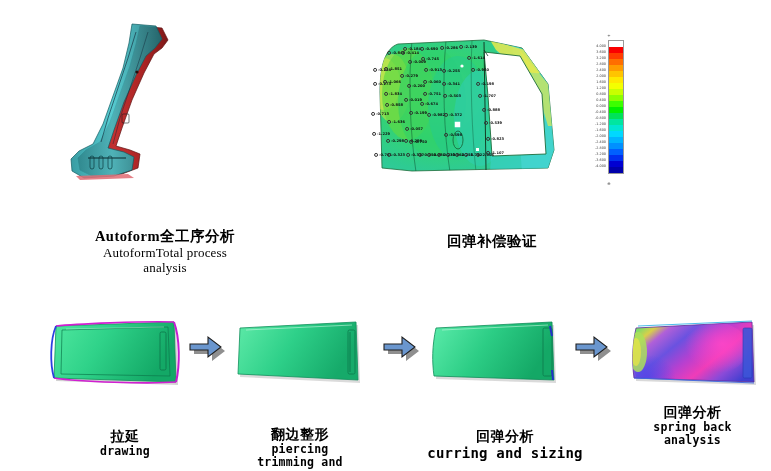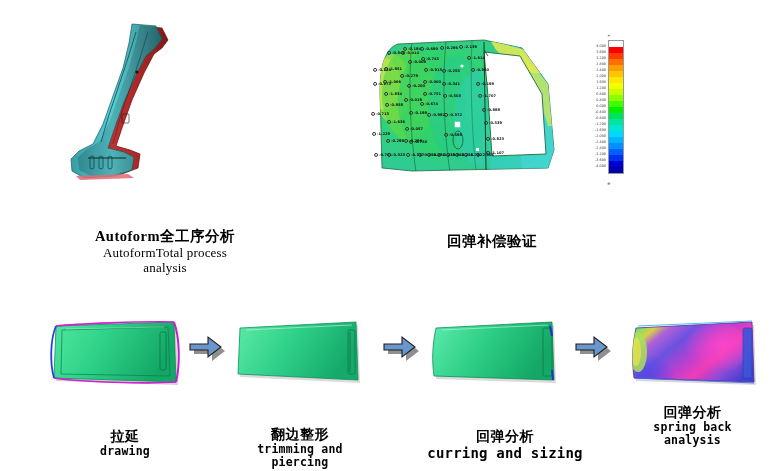--- a/index.html
+++ b/index.html
@@ -486,22 +486,22 @@
     </svg>
   </div>
 
   <div class="caption" id="cap-drawing">
     <div class="cn">拉延</div>
     <div class="en">drawing</div>
   </div>
 
   <div class="caption" id="cap-trimming">
     <div class="cn">翻边整形</div>
+    <div class="en">piercing</div>
     <div class="en">trimming and</div>
-    <div class="en">piercing</div>
   </div>
 
   <div class="caption" id="cap-curring">
     <div class="cn">回弹分析</div>
     <div class="en">curring and sizing</div>
   </div>
 
   <div class="caption" id="cap-spring">
     <div class="cn">回弹分析</div>
     <div class="en">spring back</div>

